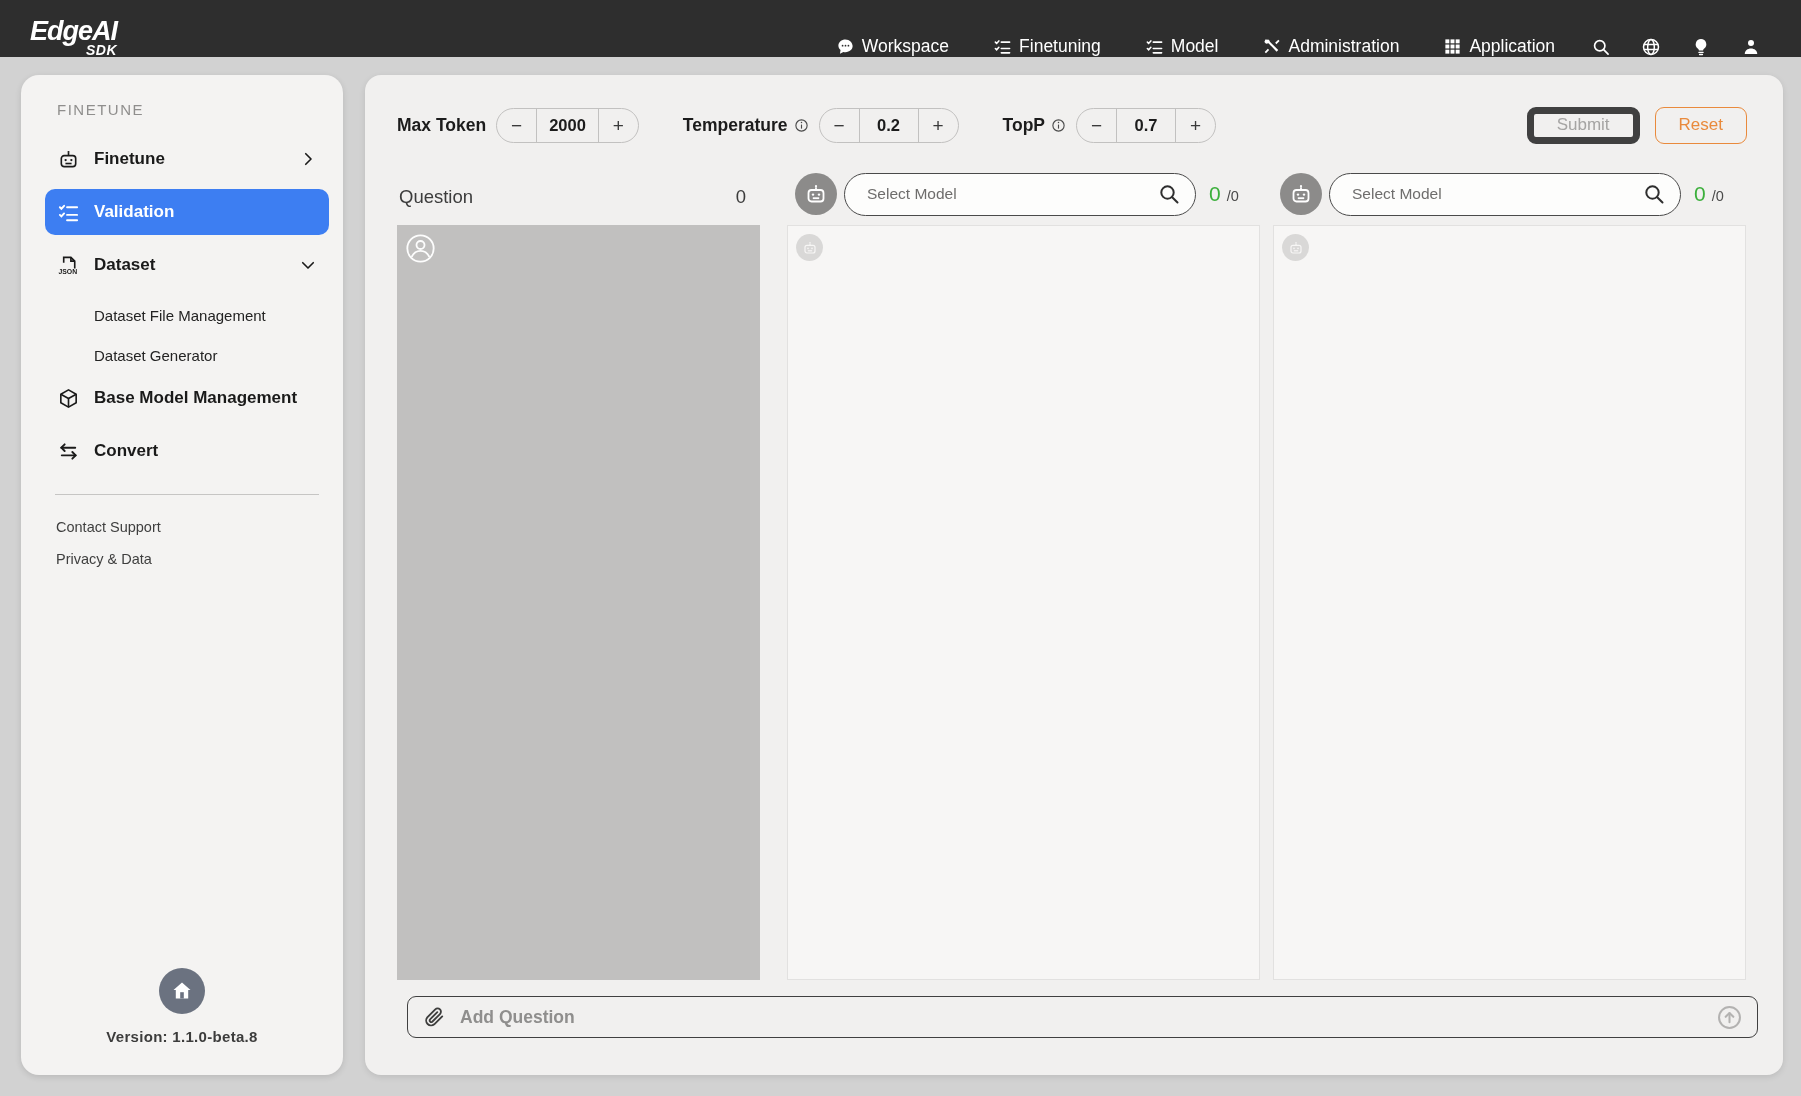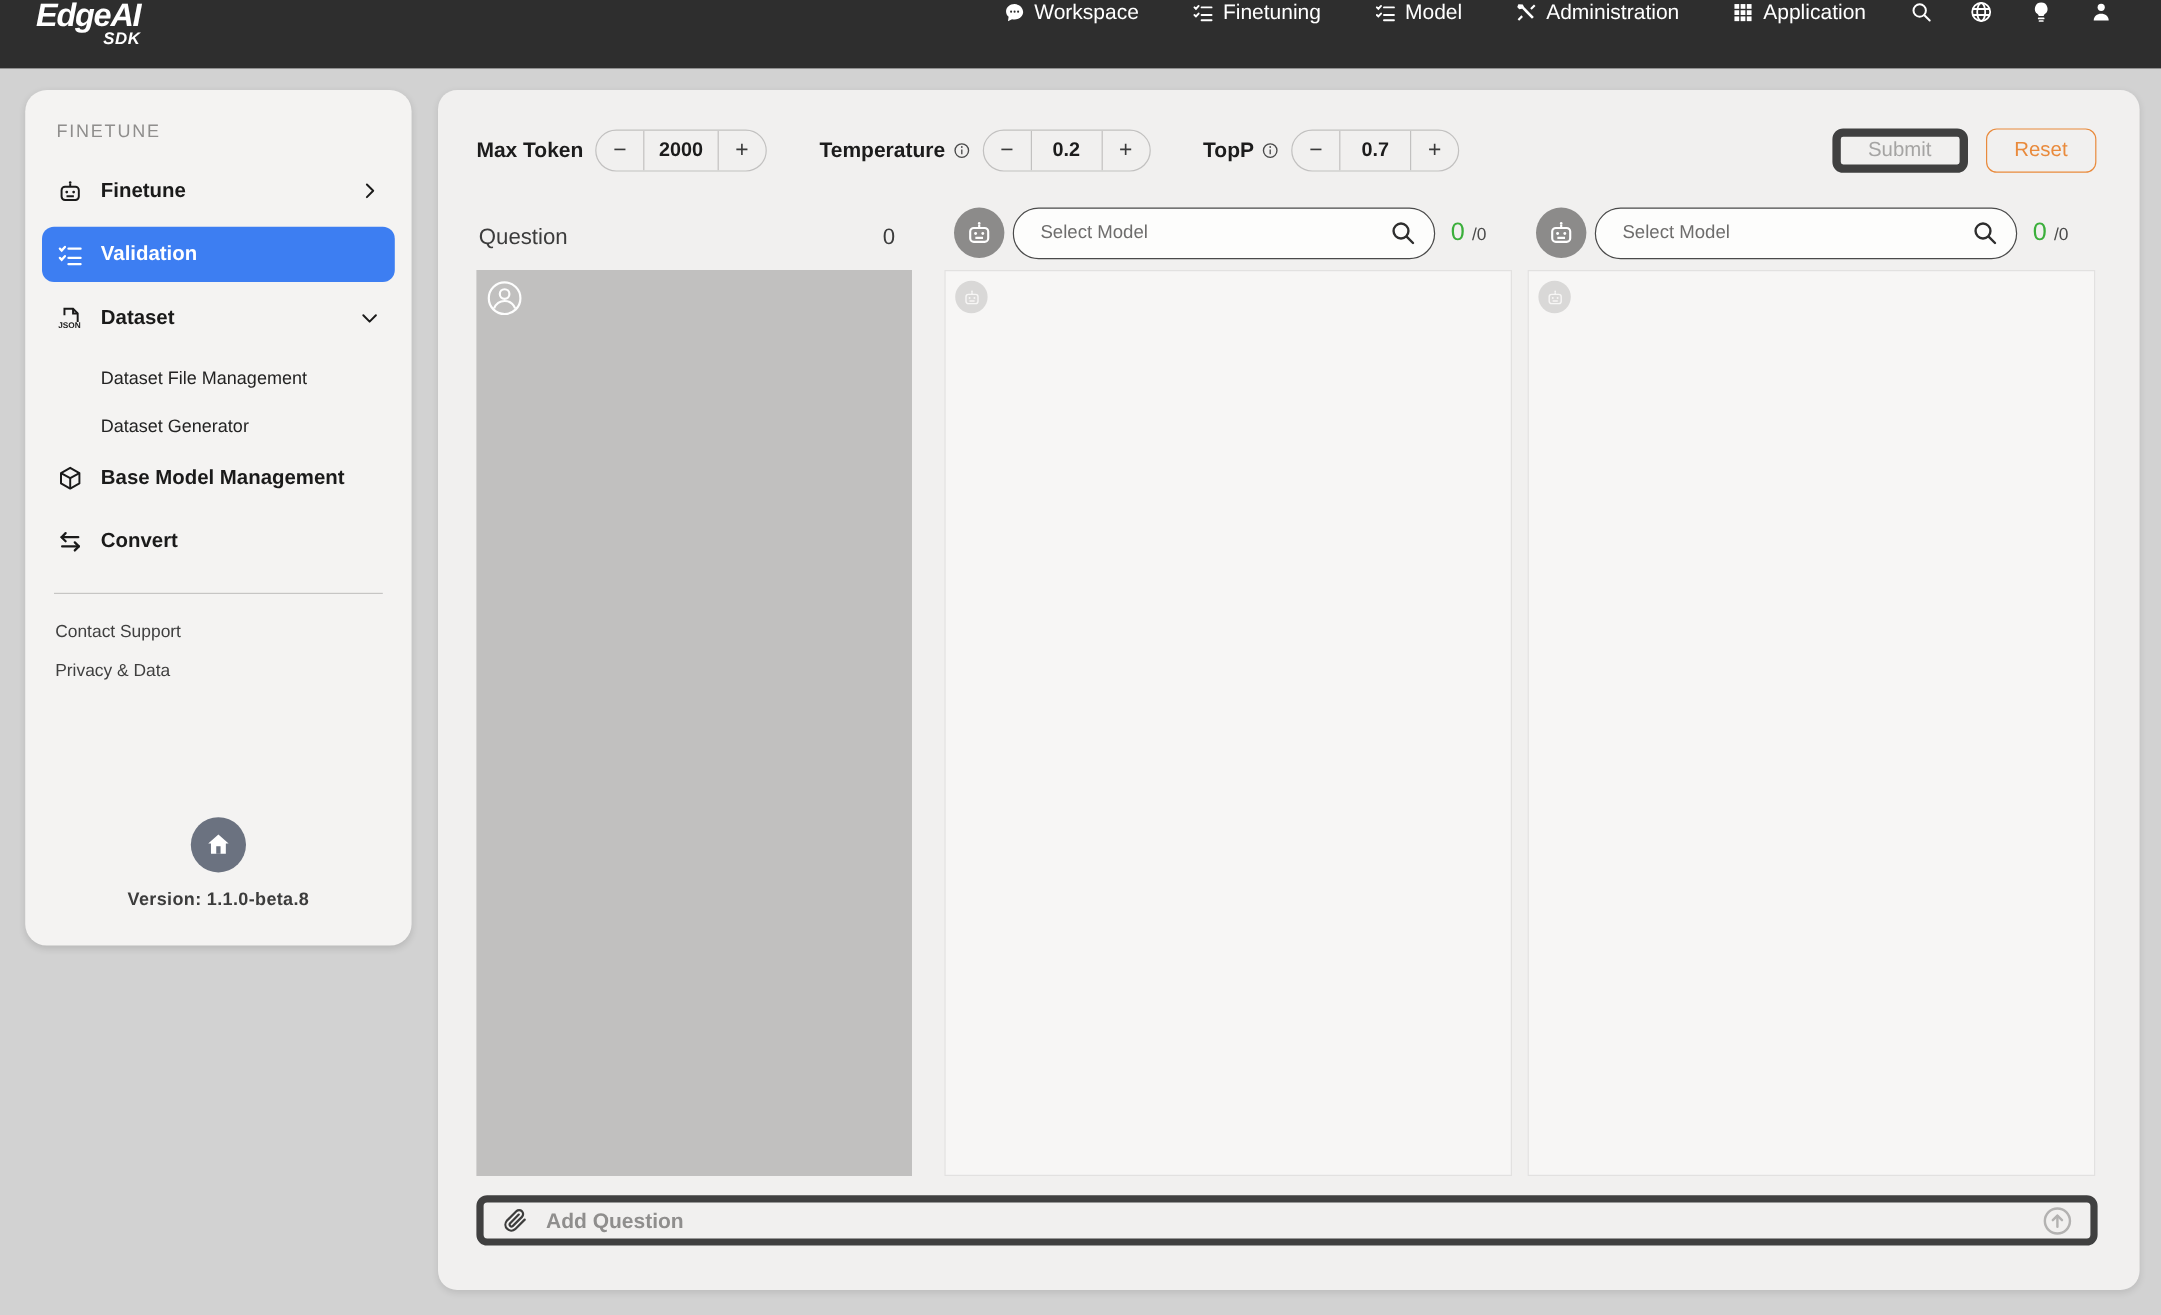--- a/index.html
+++ b/index.html
@@ -9,38 +9,38 @@
     font-family:"Liberation Sans", sans-serif;
     overflow:hidden;
     position:relative;
   }
   svg { display:block; }
 
   
   .navbar {
     position:absolute; top:0; left:0; width:1801px; height:57px;
     background:#2E2E2E; color:#fff;
-    display:flex; align-items:flex-start;
+    display:flex; align-items:flex-end;
   }
   .logo { margin-left:30px; font-style:italic; font-weight:bold; line-height:1; cursor:pointer; }
   .logo-line1 { font-size:27px; letter-spacing:-1px; }
   .logo-line2 { font-size:14px; text-align:right; margin-top:-2px; letter-spacing:0.5px; }
   .nav-items { margin-left:auto; display:flex; align-items:center; gap:44px; }
   .nav-item { display:flex; align-items:center; gap:7px; font-size:17.5px; font-weight:500; cursor:pointer; white-space:nowrap; }
   .nav-item svg { width:19px; height:19px; }
   .nav-iconbtns { display:flex; align-items:center; gap:30px; margin-left:36px; margin-right:40px; }
   .nav-iconbtn { cursor:pointer; }
   .nav-iconbtn svg { width:20px; height:20px; }
 
   
   .sidebar {
-    position:absolute; left:21px; top:75px; width:322px; height:713px;
+    position:absolute; left:21px; top:75px; width:322px; height:1000px;
     background:#F4F3F2; border-radius:18px;
     box-shadow:0 2px 6px rgba(0,0,0,0.12);
-    padding:26px 14px 0 14px;
+    padding:26px 14px 0 24px;
   }
   .side-title { color:#8F8E8D; font-size:15px; letter-spacing:1.5px; margin:0 0 18px 12px; font-weight:500; }
   .side-item {
     height:46px; margin-bottom:7px; border-radius:10px;
     display:flex; align-items:center; gap:14px; padding:0 12px;
     font-size:17px; font-weight:600; color:#1A1A1A; cursor:pointer;
   }
   .side-item svg { width:23px; height:23px; flex:0 0 auto; }
   .side-item .trail { margin-left:auto; }
   .side-item .trail svg { width:18px; height:18px; }
@@ -120,22 +120,22 @@
   .col-model.b { left:908px; width:473px; }
   .avatar-badge { margin:8px; width:31px; height:31px; color:#FDFDFD; }
   .avatar-badge svg { width:31px; height:31px; }
   .ghost-robot {
     margin:8px; width:27px; height:27px; border-radius:50%; background:#D9D8D7; color:#F7F6F5;
     display:flex; align-items:center; justify-content:center;
   }
   .ghost-robot svg { width:16px; height:16px; }
 
   .composer {
-    position:absolute; left:32px; top:921px; width:1351px; height:42px;
-    border:6px solid #404040; border-radius:9px;
+    position:absolute; left:42px; top:921px; width:1351px; height:42px;
+    border:1px solid #404040; border-radius:9px;
     display:flex; align-items:center; padding:0 14px 0 15px; gap:15px; cursor:pointer;
   }
   .composer .clip svg { width:22px; height:22px; }
   .composer-label { font-size:17.5px; font-weight:bold; color:#8F8E8D; }
   .composer .send { margin-left:auto; cursor:pointer; }
   .composer .send svg { width:27px; height:27px; }
 </style>
 </head>
 <body>
 

